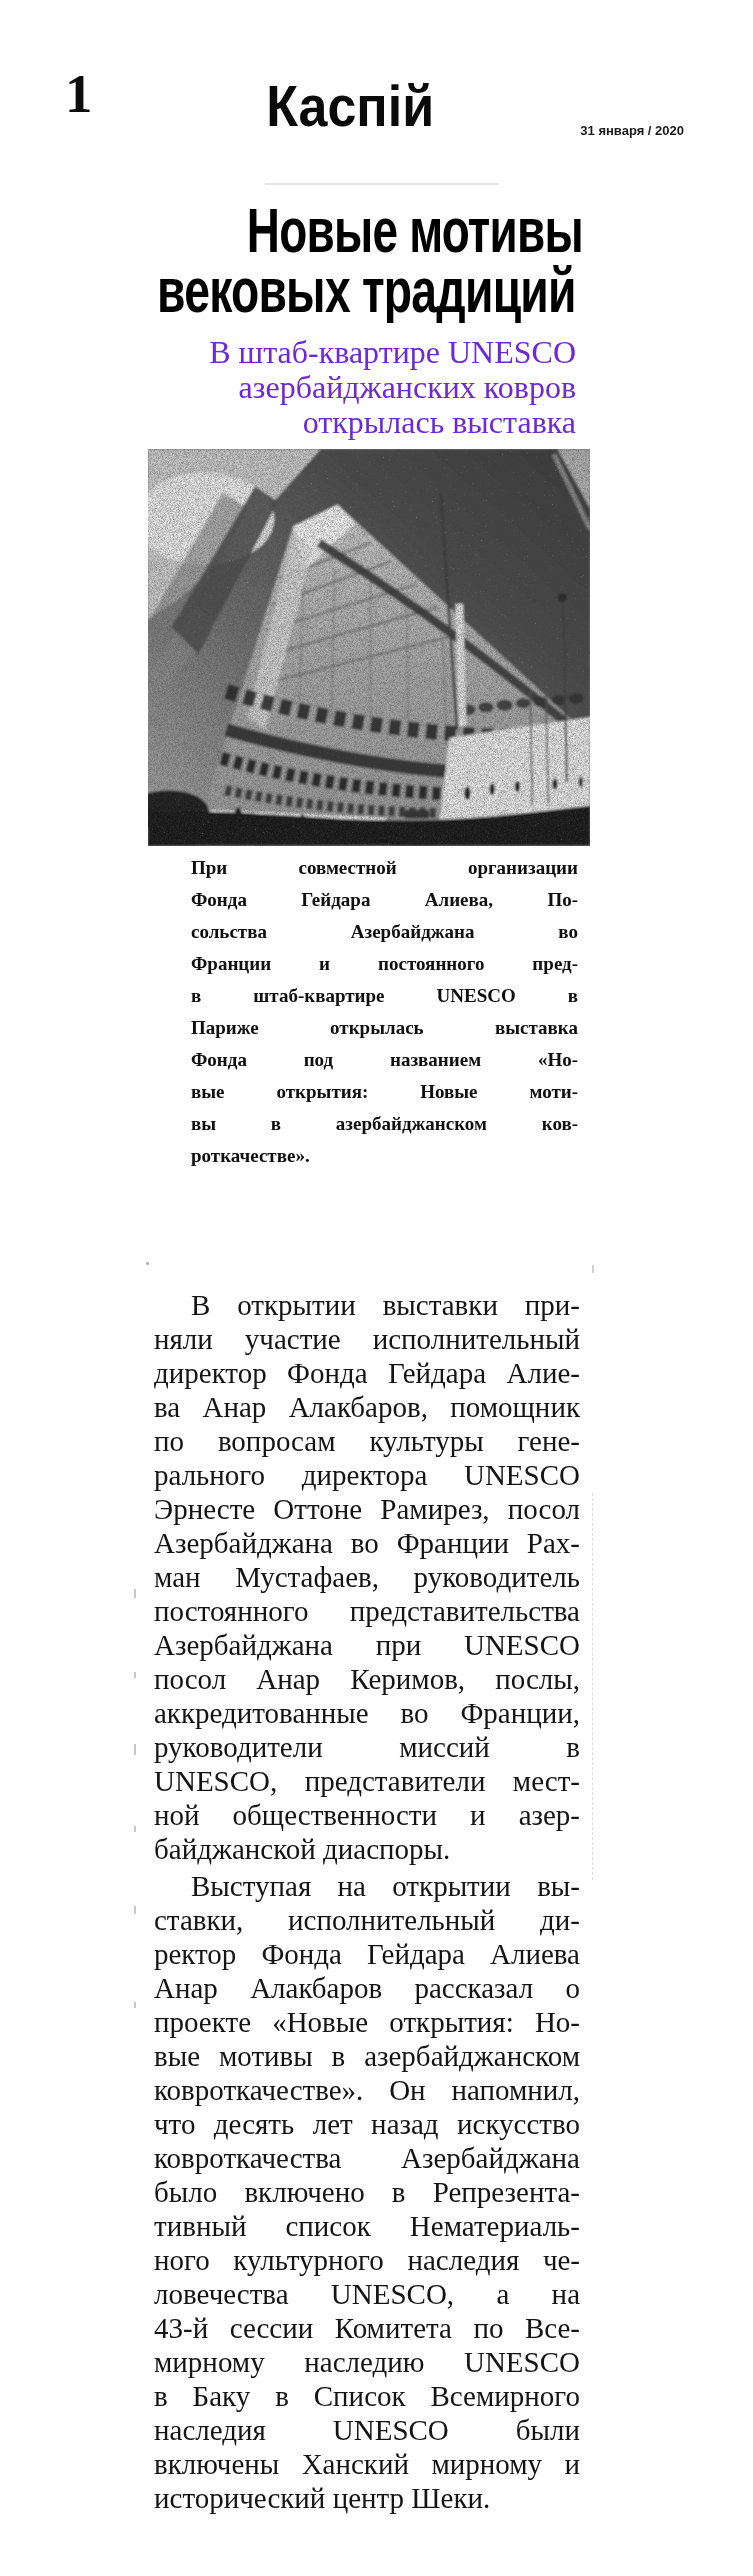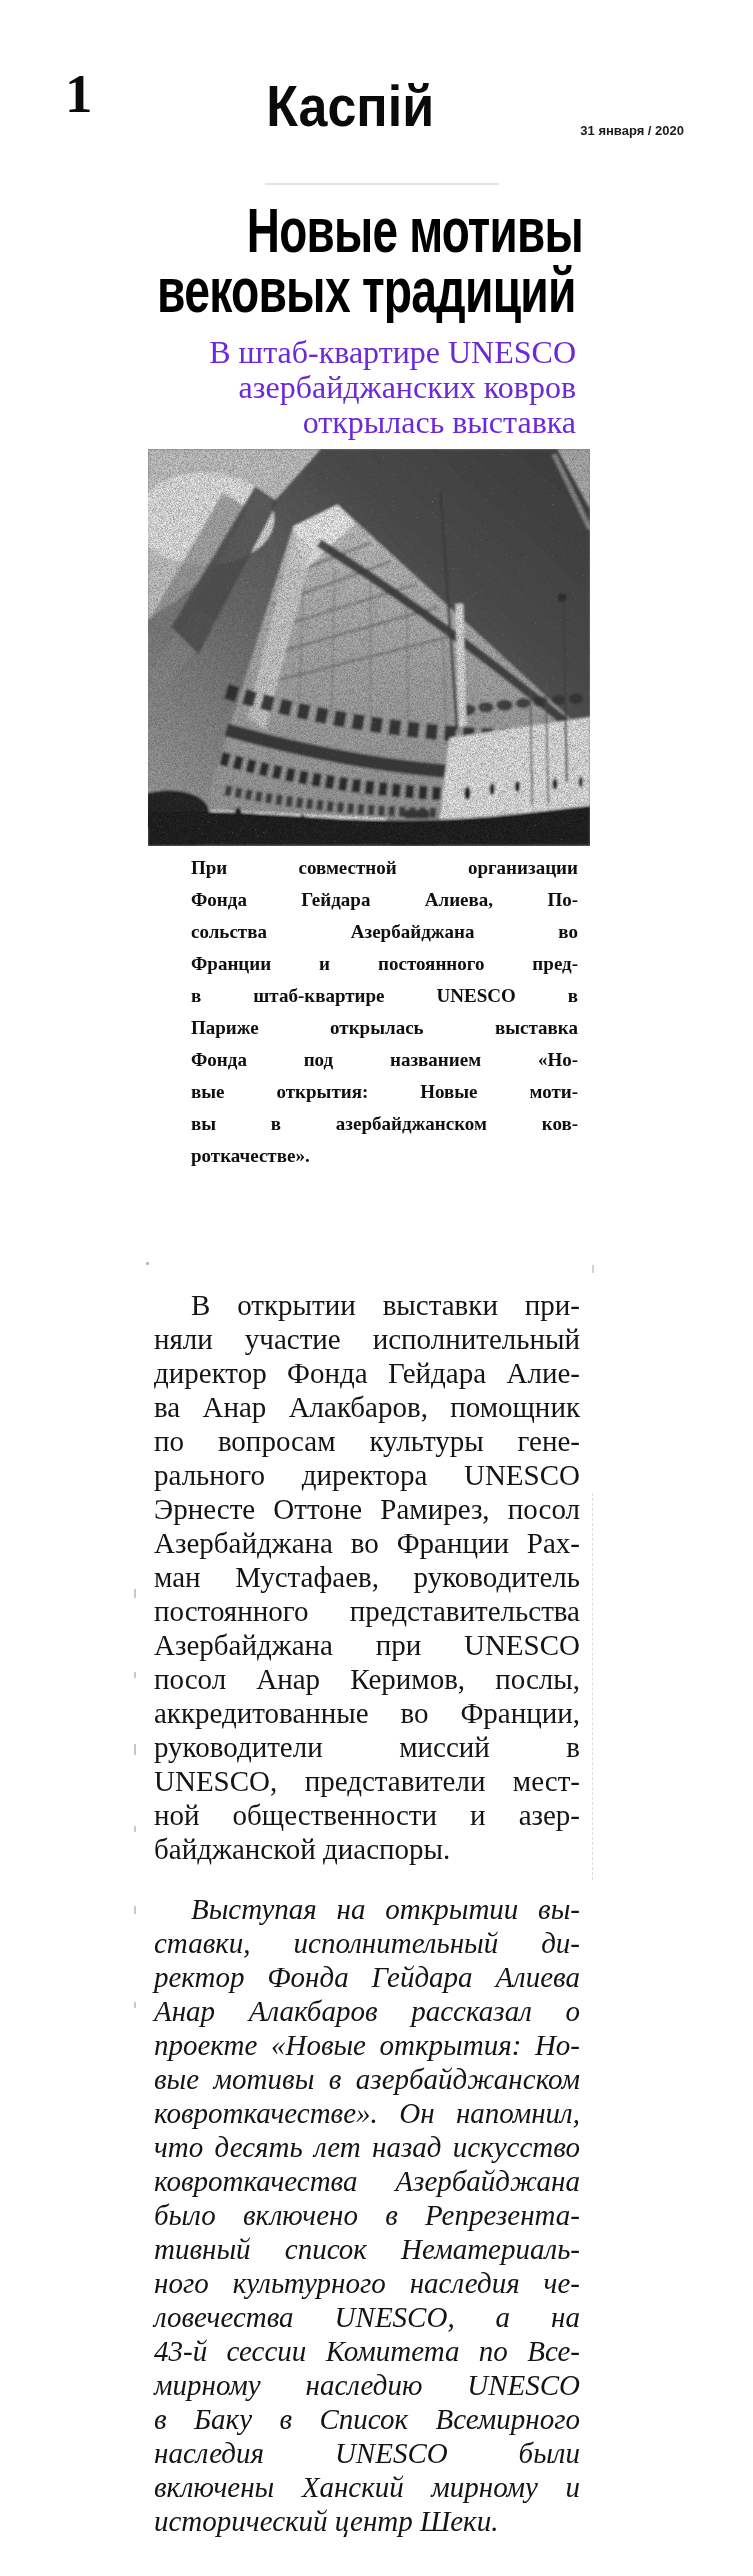--- a/index.html
+++ b/index.html
@@ -27,21 +27,21 @@
   .sl{white-space:nowrap;}
 
   .photo{position:absolute;left:148px;top:449px;width:442px;height:397px;margin:0;
          background:#8a8a8a;}
 
   .lead{position:absolute;left:191px;top:852px;width:387px;
         font-weight:bold;font-size:19px;line-height:32px;color:#0f0f0f;}
 
   .bodytext{position:absolute;left:154px;top:1288px;width:426px;
             font-size:29px;line-height:34px;color:#141414;}
-  .para + .para{margin-top:26px;font-style:italic;}
+  .para + .para{margin-top:3px;}
   .para .ln:first-child{text-indent:37px;}
 
   .ln{text-align:justify;text-align-last:justify;}
   .ln.last{text-align-last:left;}
 
   .artifact{position:absolute;}
   .a-streak{left:265px;top:183px;width:234px;height:2.1px;background:#e4e4e4;filter:blur(0.5px);}
   .a-vrule{left:592px;top:1493px;height:387px;width:0;border-left:1.5px dashed #cbcbcb;opacity:.65;}
   .a-vspeck{left:592px;top:1265px;width:1.5px;height:8.2px;background:#d2d2d2;}
   .a-dot{left:146px;top:1262px;width:2.6px;height:2.6px;border-radius:50%;background:#b2b2b2;}

